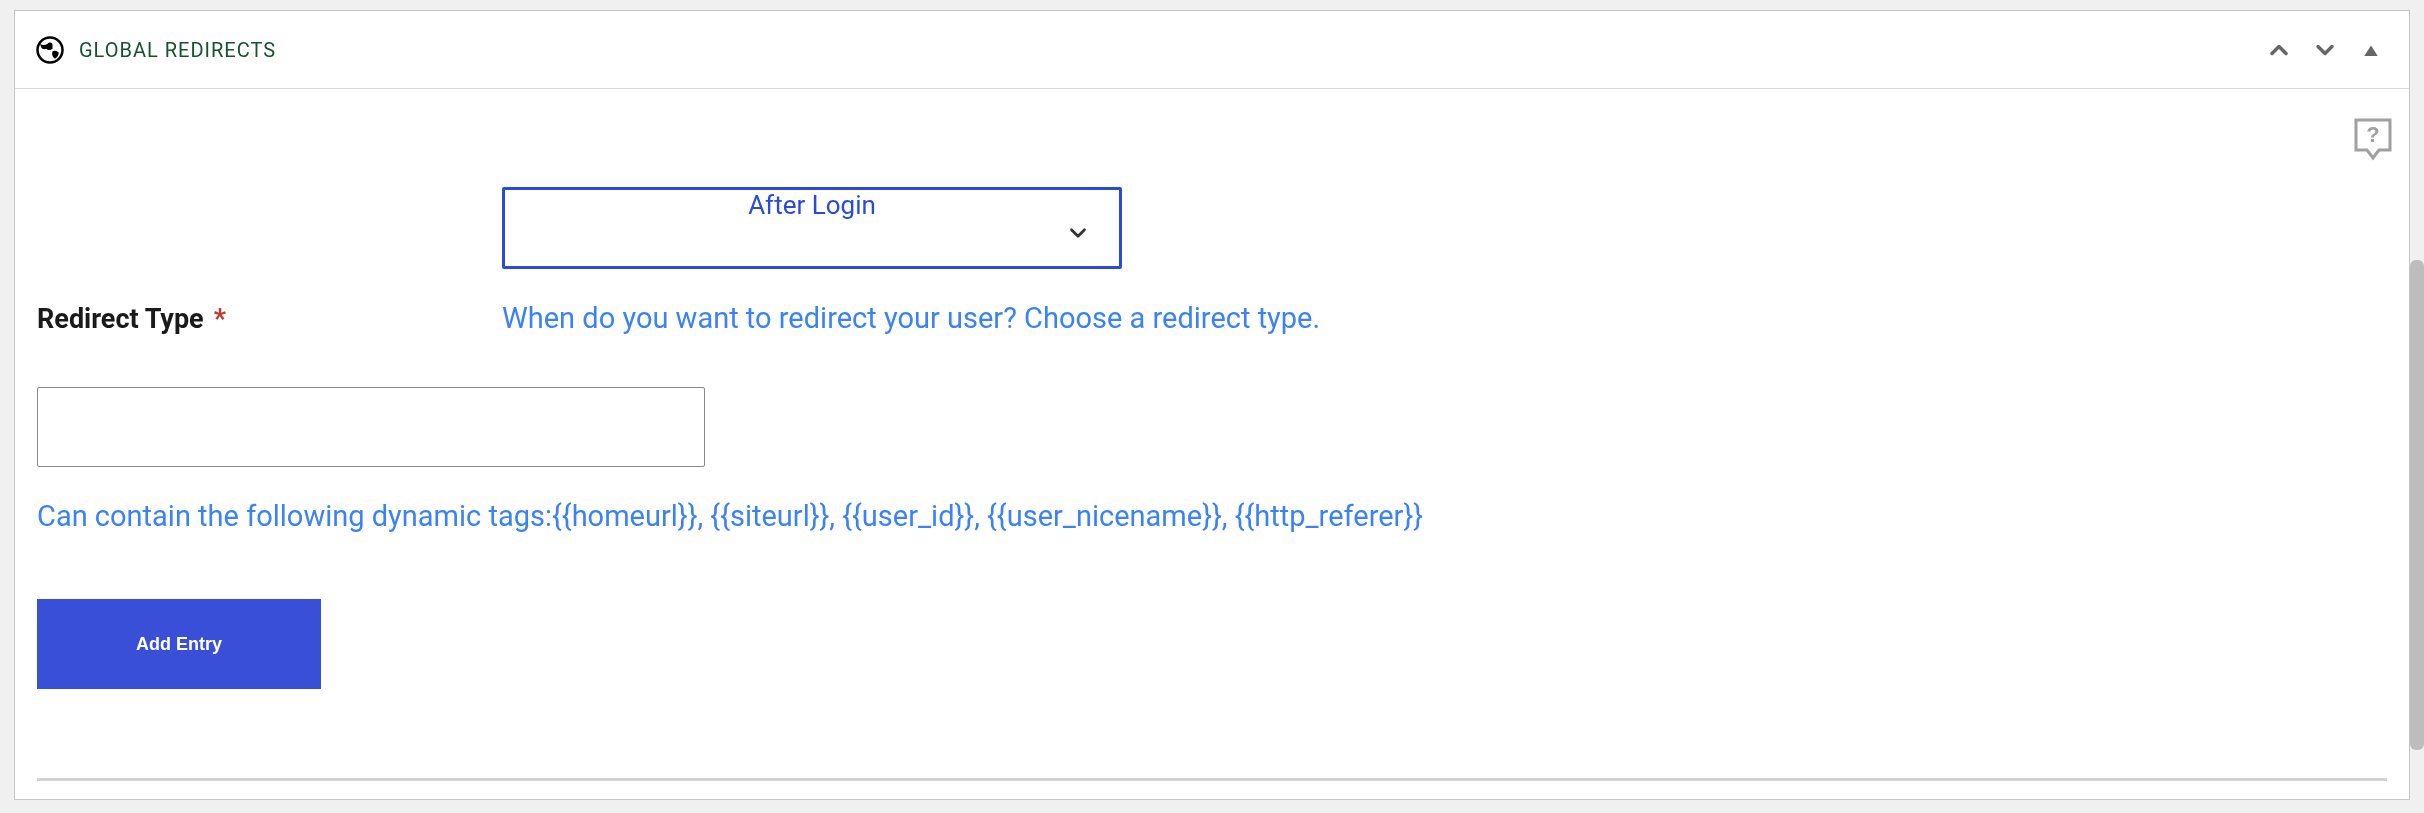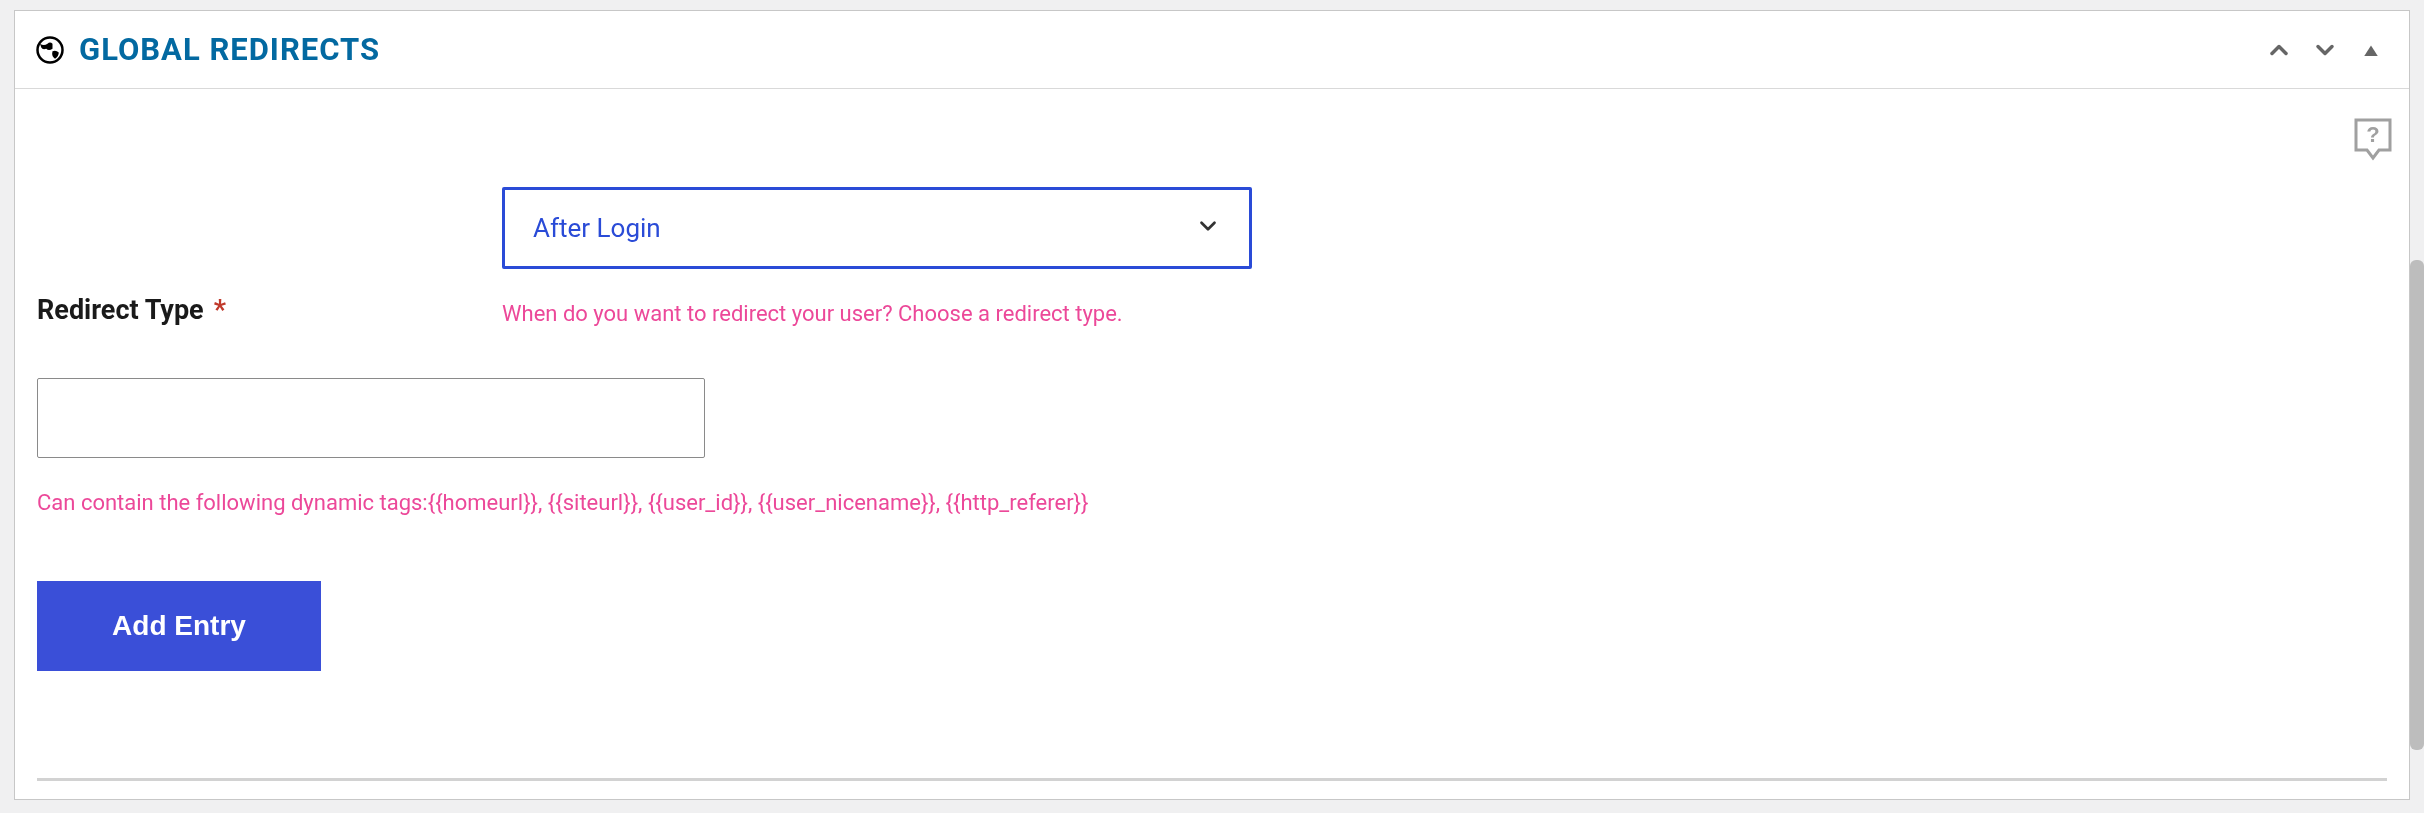--- a/index.html
+++ b/index.html
@@ -31,24 +31,24 @@
     padding: 0 20px;
     position: relative;
   }
   .panel-header-left {
     display: flex;
     align-items: center;
     gap: 14px;
   }
   .globe-icon svg { display:block; }
   .panel-title {
-    font-size: 31px;
-    font-weight: 700;
+    font-size: 20px;
+    font-weight: 400;
     letter-spacing: 1px;
-    color: #0369a1;
+    color: #14532d;
   }
   .panel-header-right {
     margin-left: auto;
     display: flex;
     align-items: center;
     gap: 10px;
   }
   .caret-btn {
     width: 36px;
     height: 36px;
@@ -100,60 +100,61 @@
   }
   .req {
     color: #c0392b;
     font-weight: 700;
     margin-left: 10px;
   }
   .form-control-col {
     flex: 1;
   }
   .select-wrap {
-    width: 750px;
+    width: 620px;
     height: 82px;
     border: 3px solid #2a4bd7;
     border-radius: 2px;
     display: flex;
     align-items: center;
     padding: 0 28px;
     cursor: pointer;
     position: relative;
+    flex-direction: column;
   }
   .select-value {
     font-size: 26px;
     color: #2a4bd7;
   }
   .select-caret {
     margin-left: auto;
     color: #333;
   }
   .help-text {
     margin-top: 32px;
-    font-size: 22px;
-    color: #ec4899;
+    font-size: 29px;
+    color: #3b82f6;
   }
   .text-input {
     width: 668px;
     height: 80px;
     border: 1px solid #8a8a8a;
     border-radius: 2px;
     font-size: 26px;
     padding: 0 20px;
     background: #fff;
   }
   .add-btn {
     margin-top: 14px;
     width: 284px;
     height: 90px;
     background: #3a4fd8;
     color: #fff;
     border: none;
-    font-size: 28px;
+    font-size: 18px;
     font-weight: 600;
     cursor: pointer;
   }
   .bottom-rule {
     position: absolute;
     left: 22px;
     right: 22px;
     bottom: 18px;
     height: 3px;
     background: #d2d2d2;

